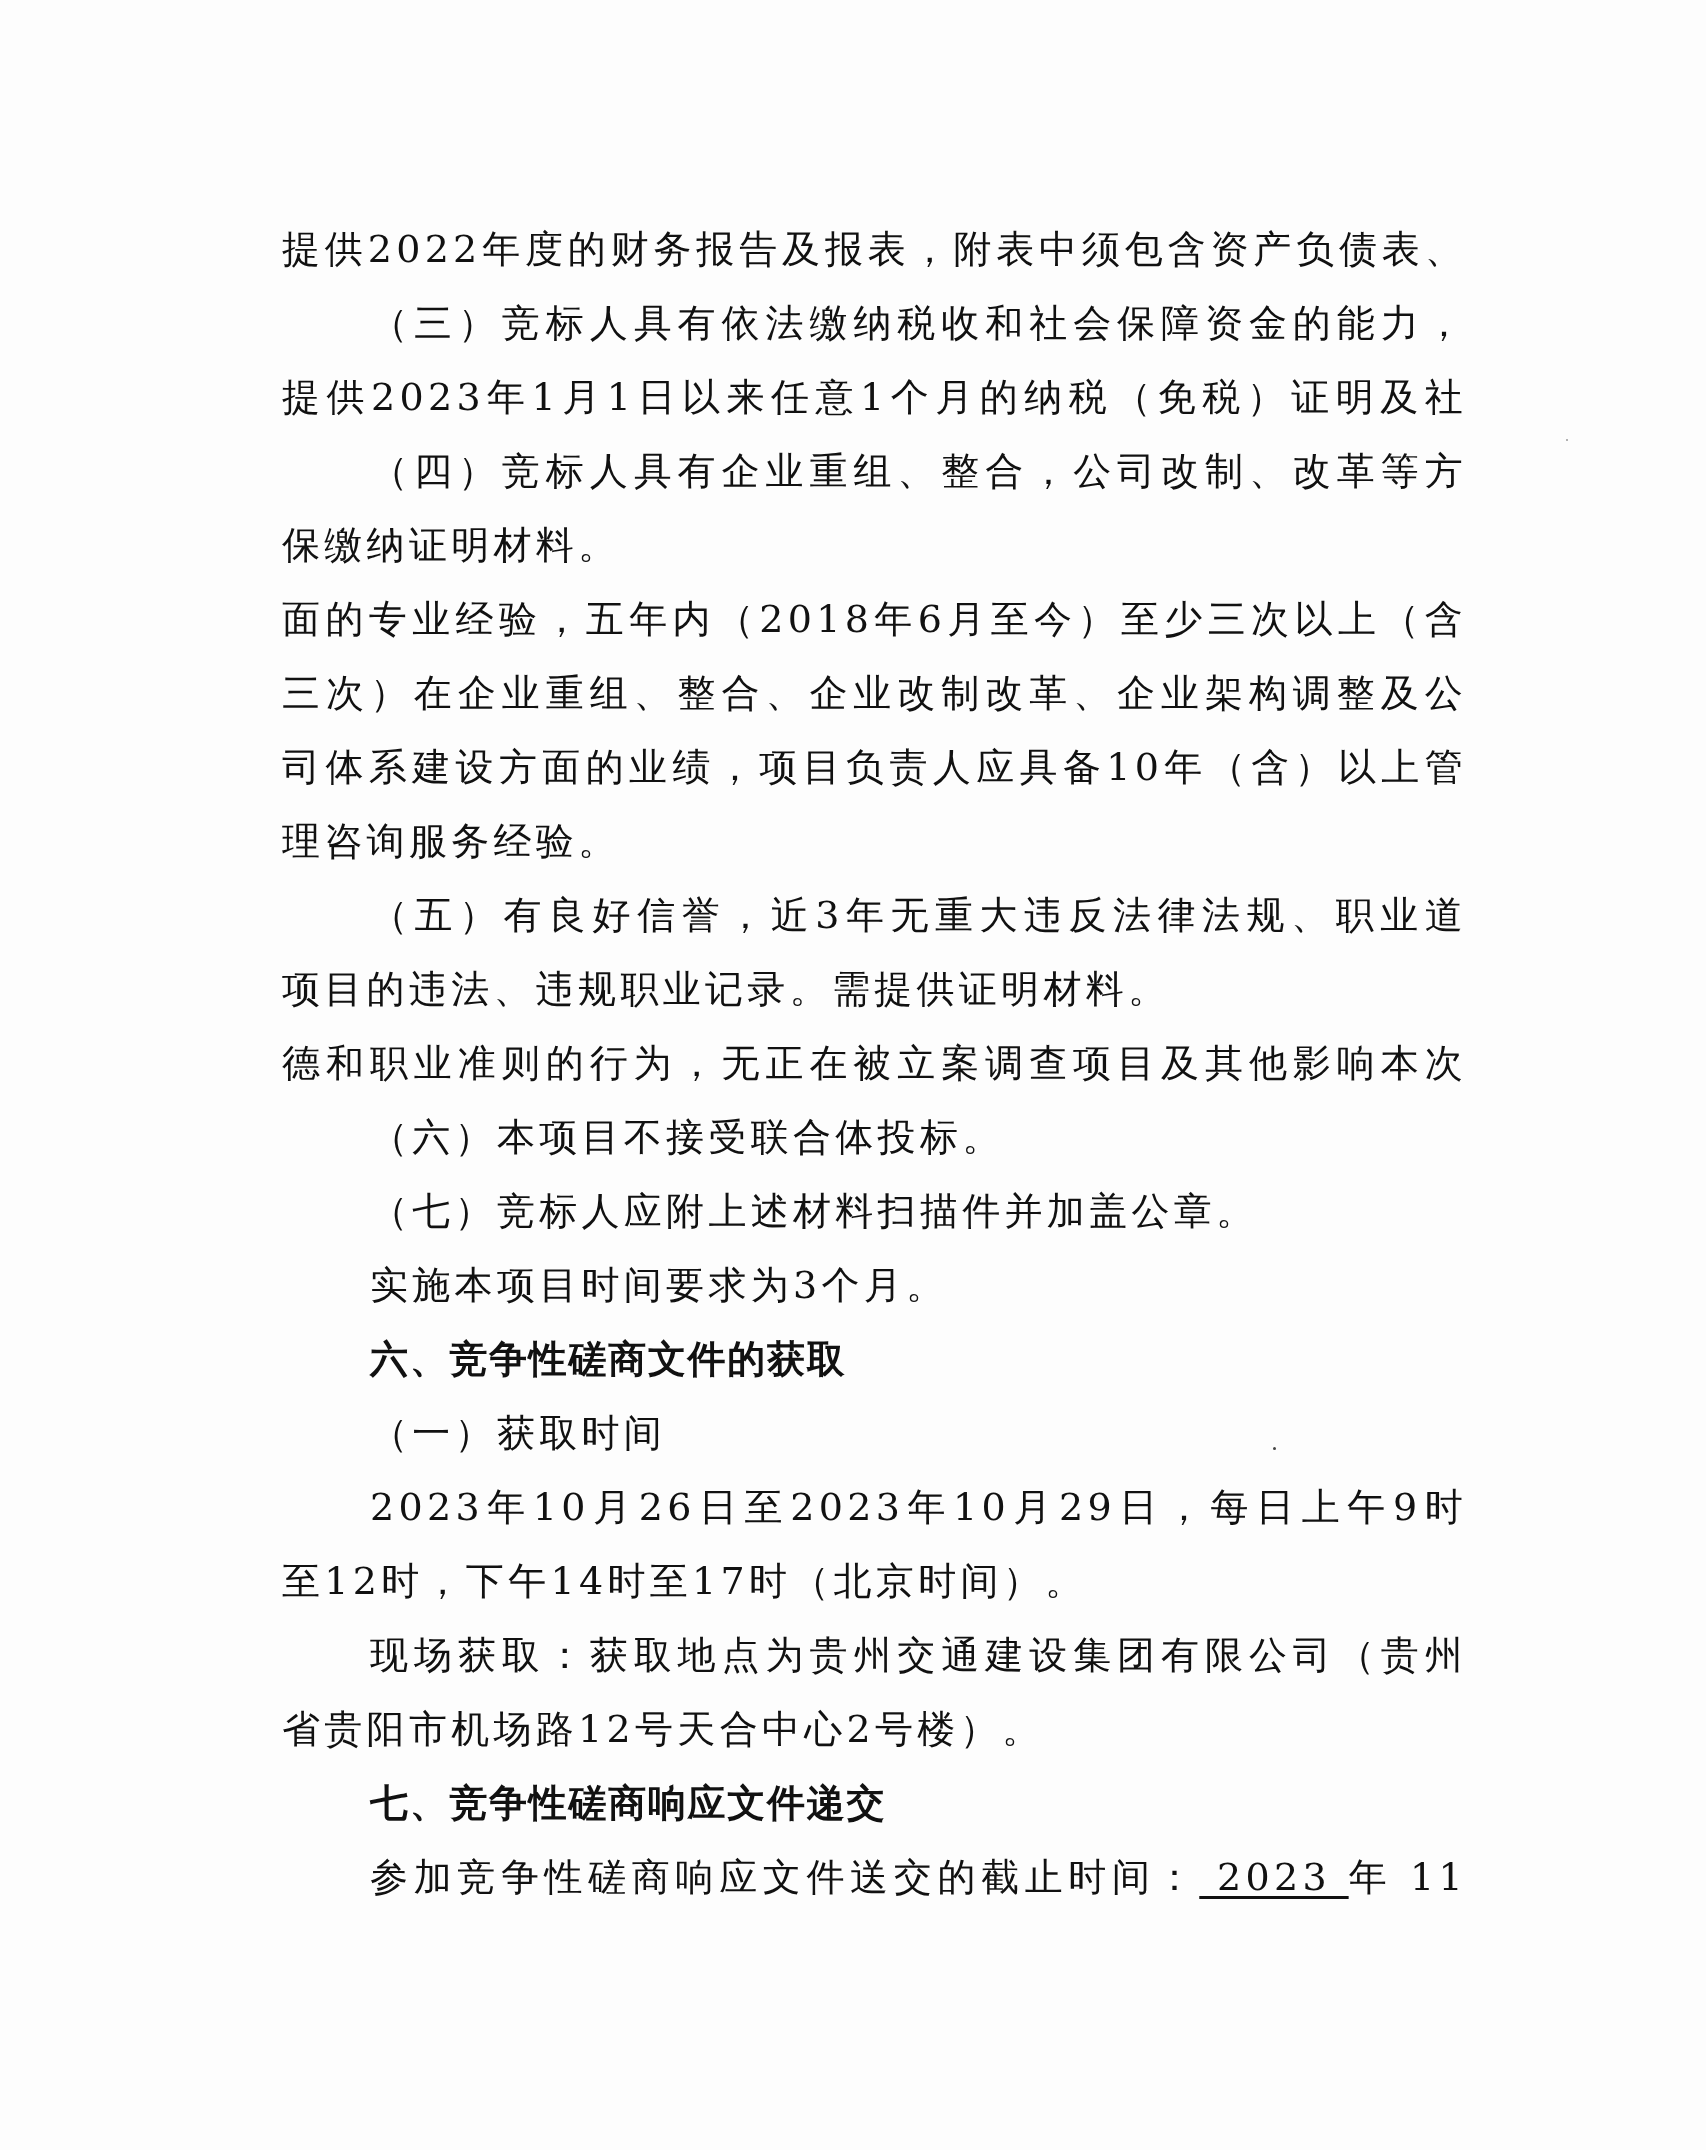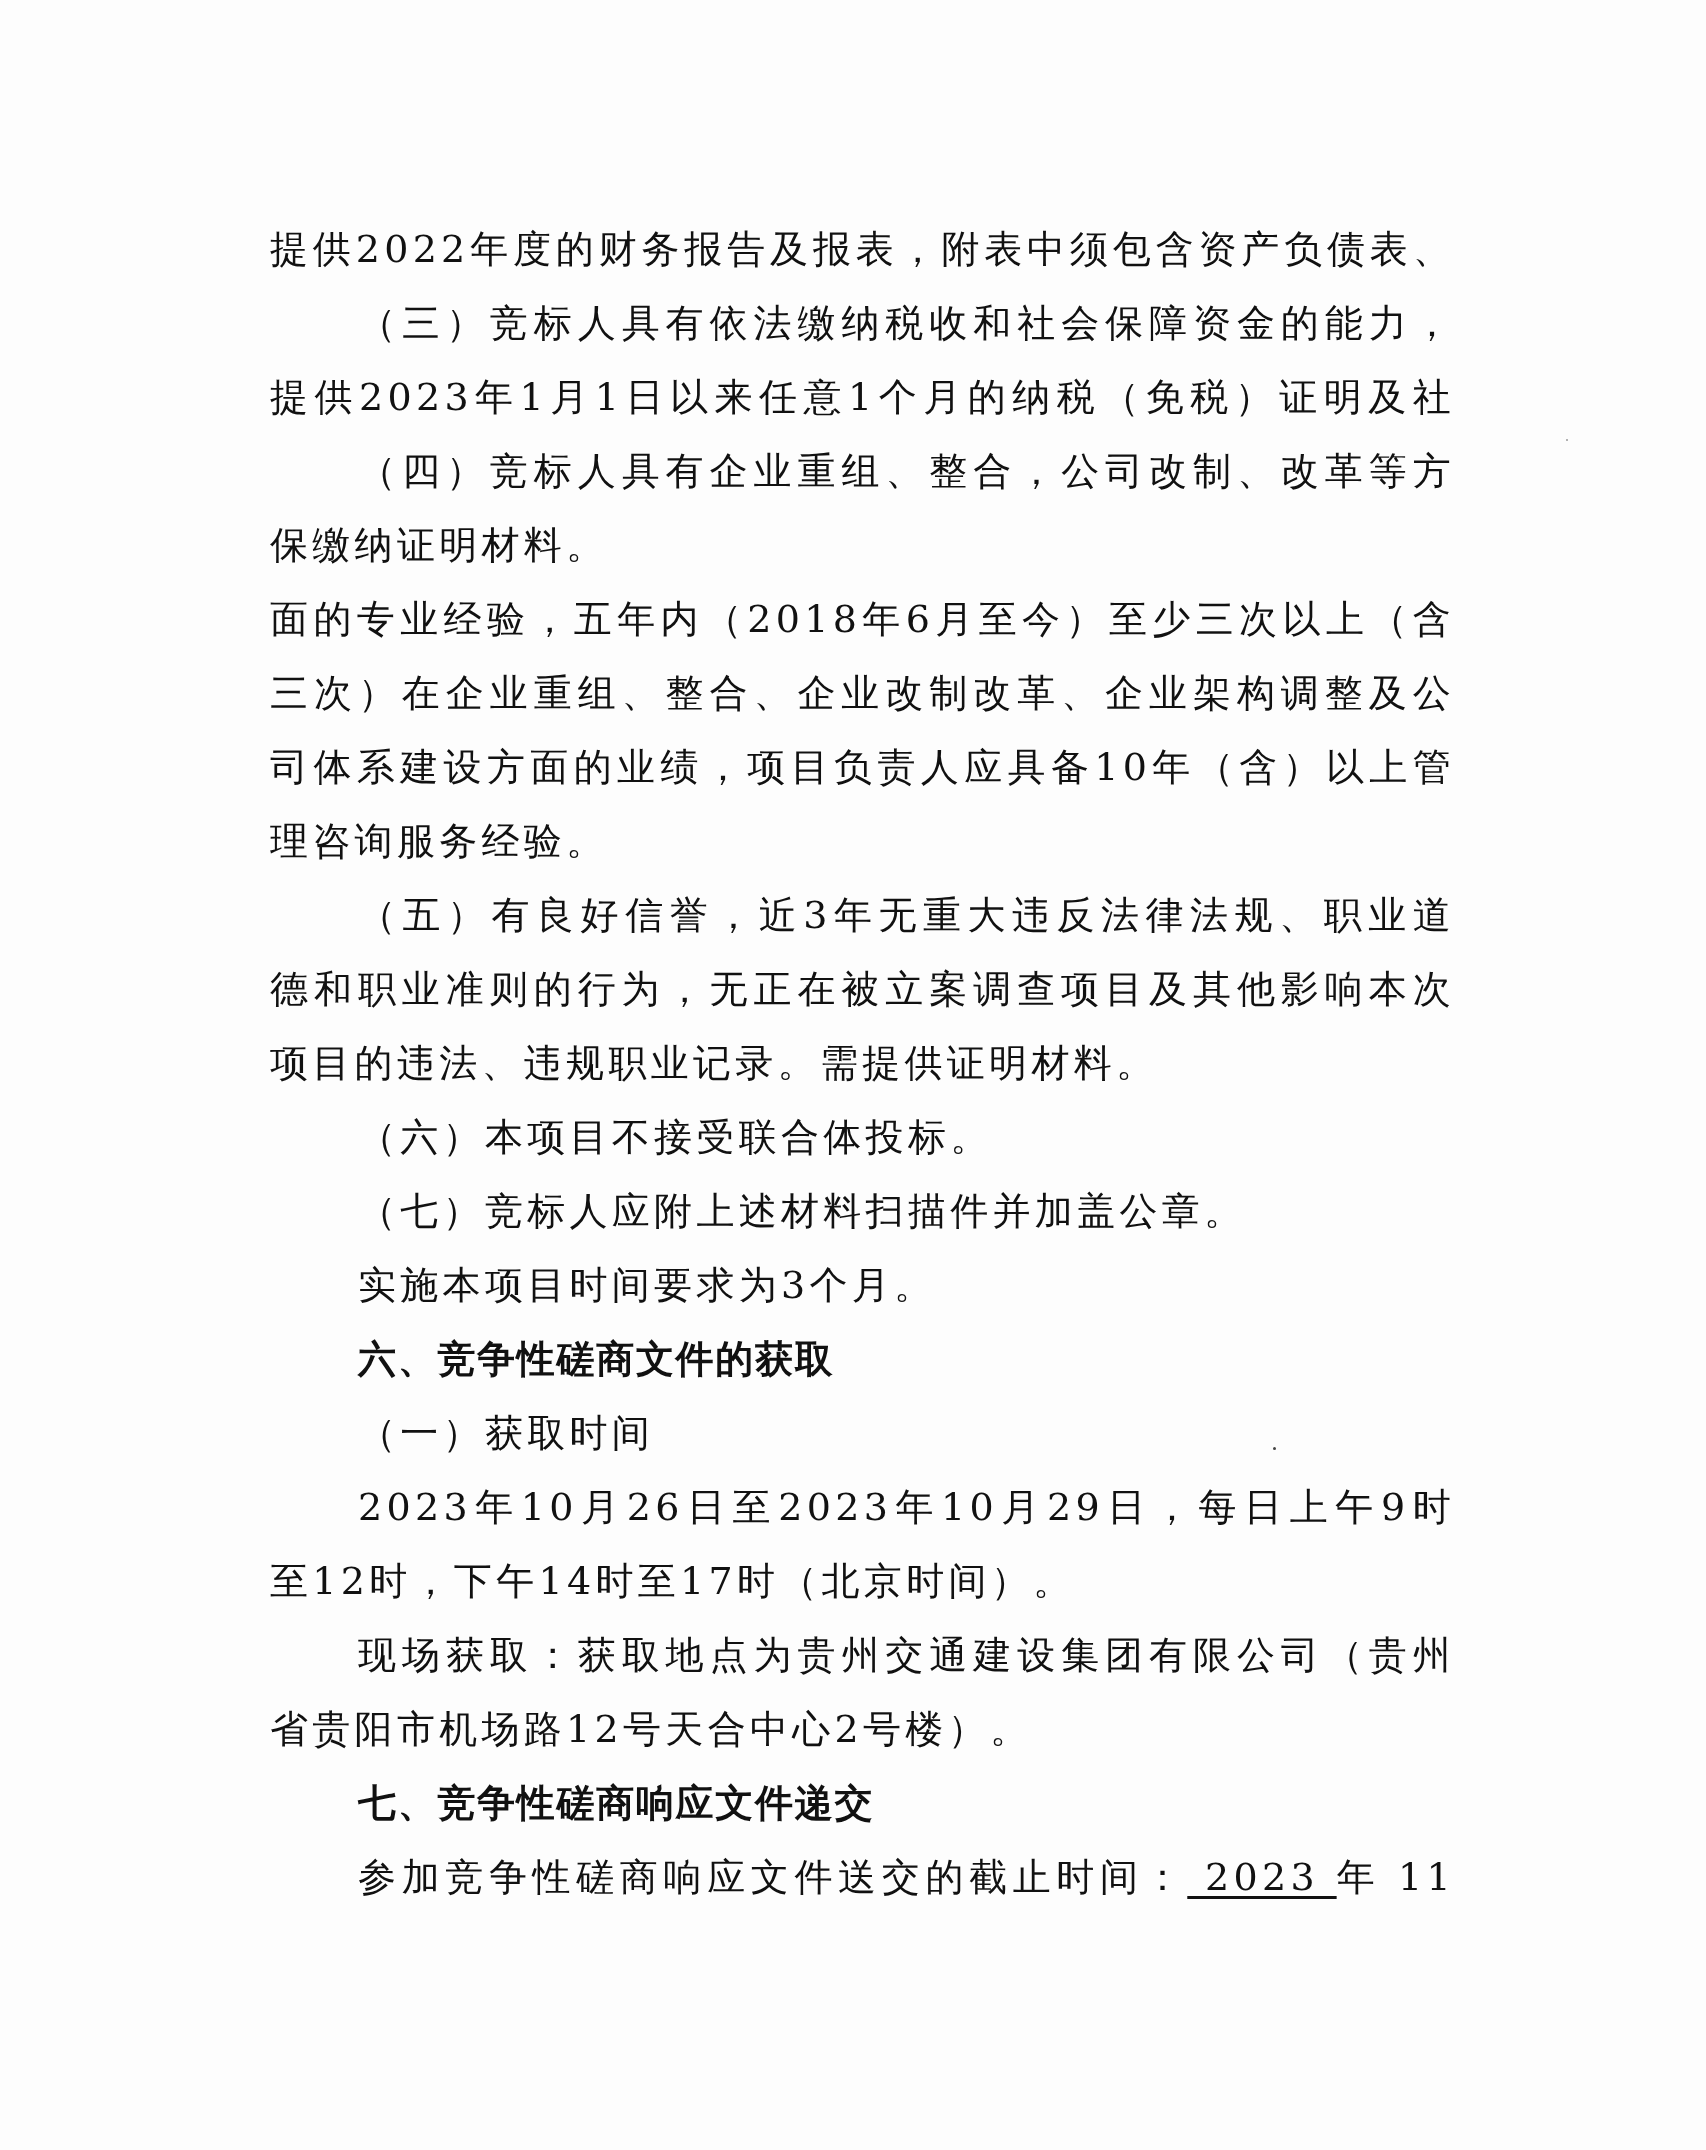--- a/index.html
+++ b/index.html
@@ -1,19 +1,19 @@
 <!DOCTYPE html>
 <html style="font-size:6.9px"><head>
 <meta charset="utf-8">
 <style>
   html, body { margin: 0; padding: 0; background: #ffffff; }
   body { width: 1706px; height: 2423px; position: relative; overflow: hidden;
          font-family: "DejaVu Serif", "Liberation Serif", serif; color: #111111; }
   .page { position: absolute; left: 0; top: 0; width: 1706px; height: 2423px; background: #fdfdfd; }
-  .content { position: absolute; left: 270px; top: 217px; width: 1185px; }
+  .content { position: absolute; left: 282px; top: 217px; width: 1185px; }
   .line { height: 74px; line-height: 65px; font-size: 38px; white-space: nowrap;
           letter-spacing: 4.3px; }
   .line.justify { text-align: justify; text-align-last: justify; }
   .indent { padding-left: 88px; }
   .heading { font-family: "DejaVu Sans", "Liberation Sans", sans-serif; font-weight: bold; letter-spacing: 1.7px; }
   .u { text-decoration: underline; text-underline-offset: 6px; text-decoration-thickness: 2.6px; }
   .speck { position: absolute; background: #444; border-radius: 50%; }
 </style>
 </head>
 <body>
@@ -23,22 +23,22 @@
     <div class="line justify">提供2022年度的财务报告及报表，附表中须包含资产负债表、</div>
     <div class="line justify indent">（三）竞标人具有依法缴纳税收和社会保障资金的能力，</div>
     <div class="line justify">提供2023年1月1日以来任意1个月的纳税（免税）证明及社</div>
     <div class="line justify indent">（四）竞标人具有企业重组、整合，公司改制、改革等方</div>
     <div class="line">保缴纳证明材料。</div>
     <div class="line justify">面的专业经验，五年内（2018年6月至今）至少三次以上（含</div>
     <div class="line justify">三次）在企业重组、整合、企业改制改革、企业架构调整及公</div>
     <div class="line justify">司体系建设方面的业绩，项目负责人应具备10年（含）以上管</div>
     <div class="line">理咨询服务经验。</div>
     <div class="line justify indent">（五）有良好信誉，近3年无重大违反法律法规、职业道</div>
+    <div class="line">项目的违法、违规职业记录。需提供证明材料。</div>
     <div class="line justify">德和职业准则的行为，无正在被立案调查项目及其他影响本次</div>
-    <div class="line">项目的违法、违规职业记录。需提供证明材料。</div>
     <div class="line indent">（六）本项目不接受联合体投标。</div>
     <div class="line indent">（七）竞标人应附上述材料扫描件并加盖公章。</div>
     <div class="line indent">实施本项目时间要求为3个月。</div>
     <div class="line indent heading">六、竞争性磋商文件的获取</div>
     <div class="line indent">（一）获取时间</div>
     <div class="line justify indent">2023年10月26日至2023年10月29日，每日上午9时</div>
     <div class="line">至12时，下午14时至17时（北京时间）。</div>
     <div class="line justify indent">现场获取：获取地点为贵州交通建设集团有限公司（贵州</div>
     <div class="line">省贵阳市机场路12号天合中心2号楼）。</div>
     <div class="line indent heading">七、竞争性磋商响应文件递交</div>

